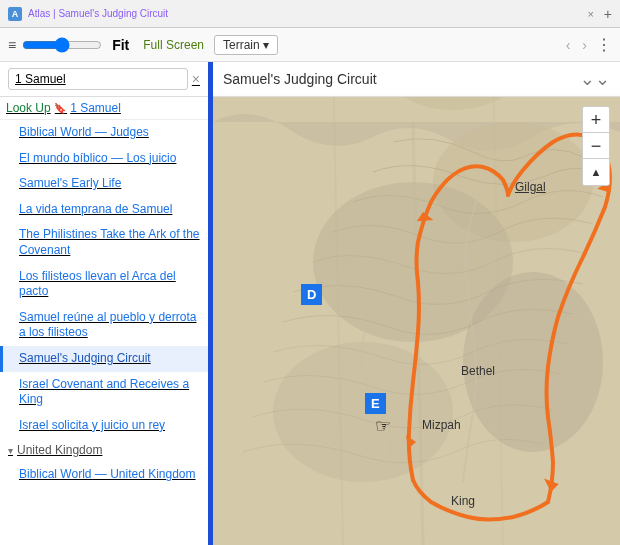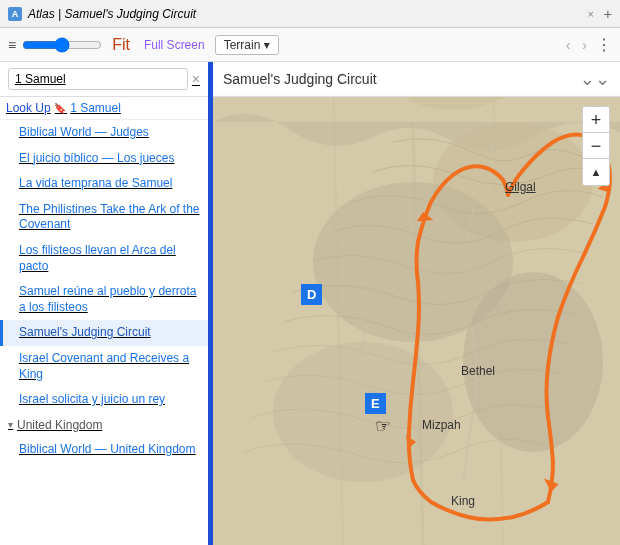--- a/index.html
+++ b/index.html
@@ -5,35 +5,35 @@
     * { margin: 0; padding: 0; box-sizing: border-box; }
     body { width: 620px; height: 545px; overflow: hidden; font-family: Arial, sans-serif; font-size: 13px; background: #fff; }
 
     
     #titlebar {
       display: flex; align-items: center; height: 28px;
       background: #f1f1f1; border-bottom: 1px solid #ccc;
       padding: 0 8px; gap: 6px;
     }
     #titlebar .favicon { width: 14px; height: 14px; background: #4a90d9; border-radius: 2px; display: flex; align-items: center; justify-content: center; color: white; font-size: 9px; font-weight: bold; }
-    #titlebar .tab-title { font-size: 12px; color: #000000; flex: 1; font-style: italic; }
+    #titlebar .tab-title { font-size: 10px; color: #8b5cf6; flex: 1; }
     #titlebar .tab-close { font-size: 11px; color: #888; cursor: pointer; }
     #titlebar .new-tab { font-size: 14px; color: #666; margin-left: 4px; cursor: pointer; }
 
     
     #toolbar {
       display: flex; align-items: center; height: 34px;
       background: #f9f9f9; border-bottom: 1px solid #ddd;
       padding: 0 8px; gap: 6px;
     }
     #toolbar .hamburger { font-size: 14px; color: #555; cursor: pointer; }
     #toolbar .slider-container { display: flex; align-items: center; gap: 4px; }
     #toolbar input[type=range] { width: 80px; }
-    #toolbar .btn-fit { font-size: 16px; color: #c2410c; cursor: pointer; padding: 0 4px; }
-    #toolbar .btn-fullscreen { font-size: 12px; color: #8b5cf6; cursor: pointer; padding: 0 4px; }
+    #toolbar .btn-fit { font-size: 14px; color: #000000; cursor: pointer; padding: 0 4px; font-weight: bold; }
+    #toolbar .btn-fullscreen { font-size: 12px; color: #4d7c0f; cursor: pointer; padding: 0 4px; }
     #toolbar .btn-terrain {
       font-size: 12px; color: #333; background: #fff;
       border: 1px solid #bbb; border-radius: 3px;
       padding: 2px 8px; cursor: pointer;
     }
     #toolbar .btn-terrain::after { content: ' ▾'; }
     #toolbar .spacer { flex: 1; }
     #toolbar .nav-prev, #toolbar .nav-next { font-size: 14px; color: #aaa; cursor: pointer; padding: 0 3px; }
     #toolbar .more-icon { font-size: 16px; color: #555; cursor: pointer; }
 
@@ -50,21 +50,21 @@
     #search-bar input {
       flex: 1; border: 1px solid #ccc; border-radius: 3px;
       padding: 3px 6px; font-size: 12px; outline: none;
     }
     #search-bar .clear-btn { color: #999; cursor: pointer; font-size: 14px; }
 
     #lookup-bar {
       display: flex; align-items: center; padding: 4px 8px 4px 6px;
       border-bottom: 1px solid #eee; font-size: 12px; color: #333; gap: 4px;
     }
-    #lookup-bar .lookup-label { color: #1d4ed8; }
+    #lookup-bar .lookup-label { color: #15803d; }
     #lookup-bar .lookup-link { color: #1a73e8; text-decoration: none; display: flex; align-items: center; gap: 3px; }
     #lookup-bar .bookmark-icon { color: #cc0000; font-size: 10px; }
 
     #sidebar-list { overflow-y: auto; flex: 1; }
 
     .section-header {
       display: flex; align-items: center; padding: 5px 8px;
       font-size: 12px; color: #555; cursor: pointer; gap: 4px;
     }
     .section-header .arrow { font-size: 10px; color: #777; }
@@ -169,21 +169,22 @@
       <span class="lookup-label">Look Up</span>
       <a href="#" class="lookup-link">
         <span class="bookmark-icon">🔖</span>
         <span>1 Samuel</span>
       </a>
     </div>
 
     <div id="sidebar-list">
 
     <div class="sidebar-item">Biblical World — Judges</div>
-        <div class="sidebar-item">El juicio bíblico — Los jueces</div>
+        <div class="sidebar-item">El mundo bíblico — Los juicio</div>
+        <div class="sidebar-item">Samuel's Early Life</div>
         <div class="sidebar-item">La vida temprana de Samuel</div>
         <div class="sidebar-item">The Philistines Take the Ark of the Covenant</div>
         <div class="sidebar-item">Los filisteos llevan el Arca del pacto</div>
         <div class="sidebar-item">Samuel reúne al pueblo y derrota a los filisteos</div>
         <div class="sidebar-item active">Samuel's Judging Circuit</div>
         <div class="sidebar-item">Israel Covenant and Receives a King</div>
         <div class="sidebar-item">Israel solicita y juicio un rey</div>
         <div class="section-header">
           <span class="arrow">▾</span>
           <span>United Kingdom</span>
@@ -247,21 +248,21 @@
       <span style="font-size:14px;color:#333;font-weight:500;flex:1;">Samuel's Judging Circuit</span>
       <span style="color:#777;cursor:pointer;font-size:18px;">⌄⌄</span>
     </div>
 
     <div id="zoom-controls">
       <button>+</button>
       <button>−</button>
       <button class="north-btn">▲</button>
     </div>
 
-    <div class="map-label" style="top:118px;left:292px;text-decoration:underline;">Gilgal</div>
+    <div class="map-label" style="top:118px;left:302px;text-decoration:underline;">Gilgal</div>
     <div class="map-label" style="top:302px;left:248px;">Bethel</div>
     <div class="map-label" style="top:356px;left:209px;">Mizpah</div>
     <div class="map-label" style="top:432px;left:238px;">King</div>
 
     <div class="marker-d" style="top:222px;left:88px;">
       <span>D</span>
     </div>
 
     <div class="marker-e" style="top:331px;left:152px;">
       <span>E</span>

